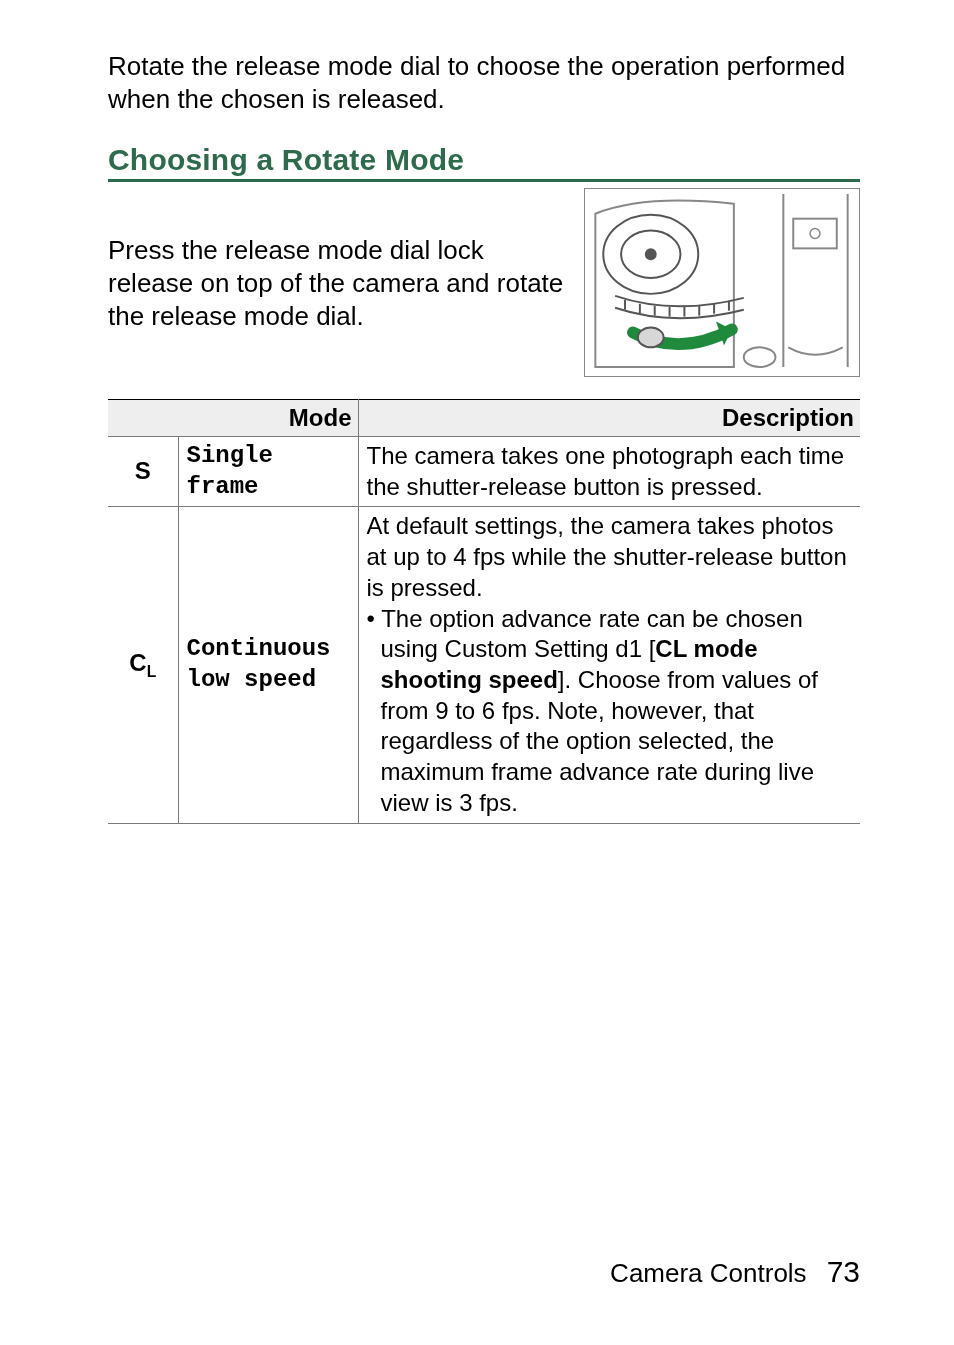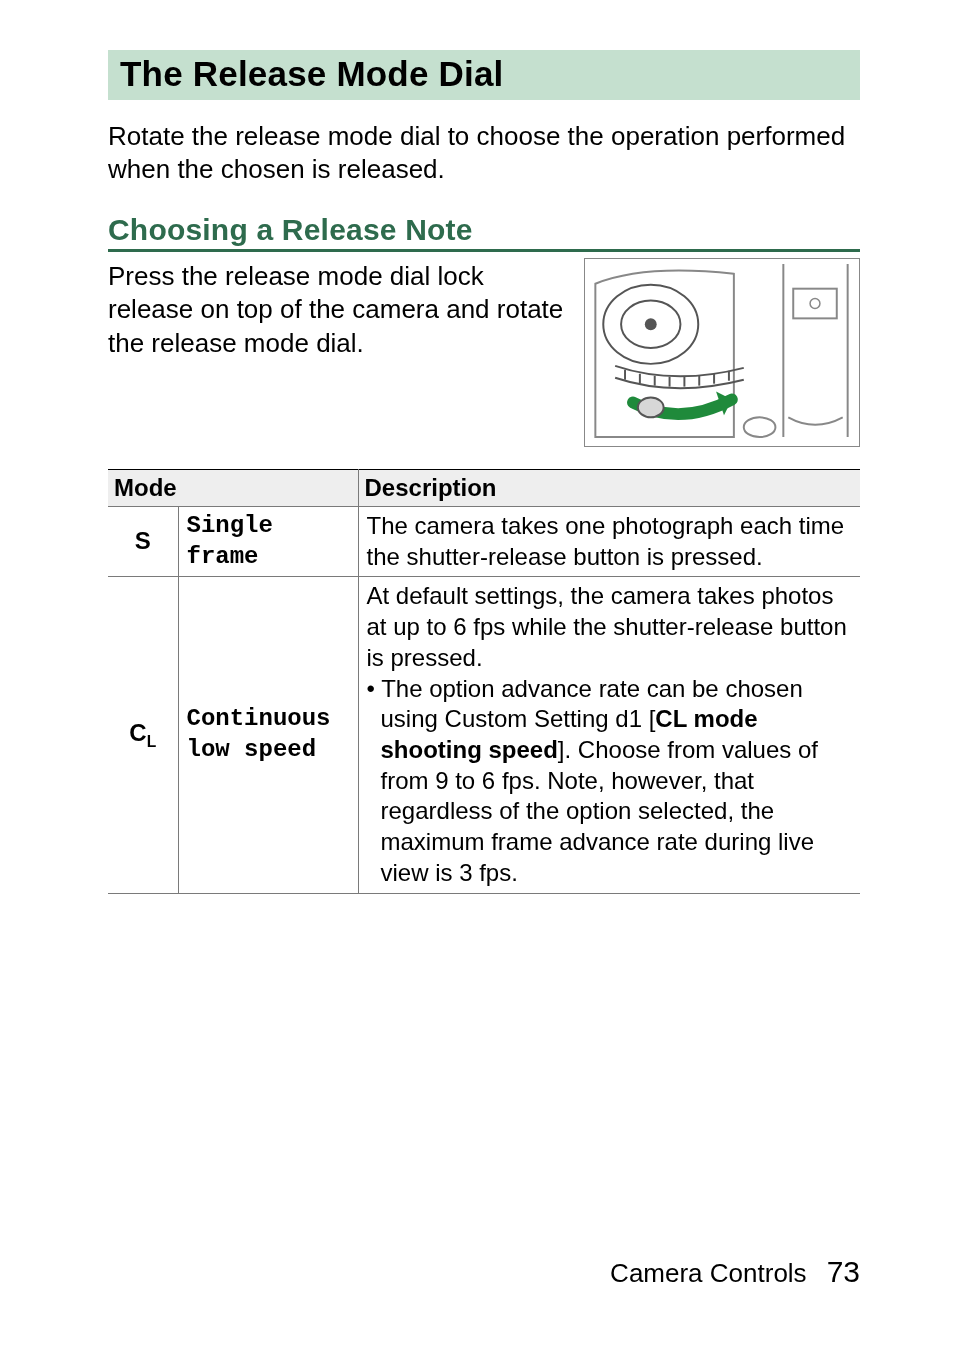--- a/index.html
+++ b/index.html
@@ -32,21 +32,21 @@
     color: #2e6b4d;
     font-size: 30px;
     font-weight: 700;
     border-bottom: 3px solid #2e6b4d;
     padding-bottom: 2px;
     margin-bottom: 6px;
     letter-spacing: 0.2px;
   }
   .subblock {
     display: flex;
-    align-items: flex-start;
+    align-items: center;
     gap: 15px;
     margin-bottom: 22px;
   }
   .subtext {
     font-size: 26px;
     line-height: 1.28;
     flex: 1;
     padding-top: 2px;
   }
   .illus {
@@ -61,21 +61,21 @@
   .illus svg { width: 100%; height: 100%; display:block;}
   
   table.modes {
     border-collapse: collapse;
     width: 100%;
     font-size: 24px;
   }
   table.modes th {
     background: #eeeeee;
     font-weight: 700;
-    text-align: left;
+    text-align: right;
     padding: 4px 6px;
     border-top: 1.5px solid #000;
     border-bottom: 1px solid #7a7a7a;
   }
   table.modes th.mode-col {
     border-right: 1px solid #7a7a7a;
   }
   table.modes td {
     padding: 4px 8px;
     vertical-align: middle;
@@ -115,25 +115,24 @@
   .pagenum {
     font-size: 30px;
     margin-top: 40px;
   }
 </style>
 </head>
 <body>
 
 <div class="page">
 
-  <h1 class="main-heading">The Release Mode Dial</h1>
 
   <p class="intro">Rotate the release mode dial to choose the operation performed when the chosen is released.</p>
 
-  <h2 class="subheading">Choosing a Release Note</h2>
+  <h2 class="subheading">Choosing a Rotate Mode</h2>
 
   <div class="subblock">
     <p class="subtext">Press the release mode dial lock release on top of the camera and rotate the release mode dial.</p>
     <div class="illus">
       <svg viewBox="0 0 276 189">
         <rect x="0" y="0" width="276" height="189" fill="#ffffff"></rect>
 
         <path d="M 200 5 L 200 180 M 265 5 L 265 180" stroke="#888" stroke-width="2" fill="none"></path>
         <path d="M 10 25 Q 60 5 150 15 L 150 180 L 10 180 Z" fill="none" stroke="#888" stroke-width="2"></path>
 
@@ -181,21 +180,21 @@
         </td>
         <td class="labelcell">Single frame</td>
         <td>The camera takes one photograph each time the shutter-release button is pressed.</td>
       </tr>
       <tr>
         <td class="symcell">
           <span>C</span><span class="sym-sub">L</span>
         </td>
         <td class="labelcell">Continuous low speed</td>
         <td>
-          <div>At default settings, the camera takes photos at up to 6 fps while the shutter-release button is pressed.</div>
+          <div>At default settings, the camera takes photos at up to 4 fps while the shutter-release button is pressed.</div>
           <div class="desc-bullet">
             <span>The option advance rate can be chosen using Custom Setting d1 [</span><b>CL mode shooting speed</b><span>]. Choose from values of from 9 to 6 fps. Note, however, that regardless of the option selected, the maximum frame advance rate during live view is 3 fps.</span>
           </div>
         </td>
       </tr>
     </tbody>
   </table>
 
 </div>
 

